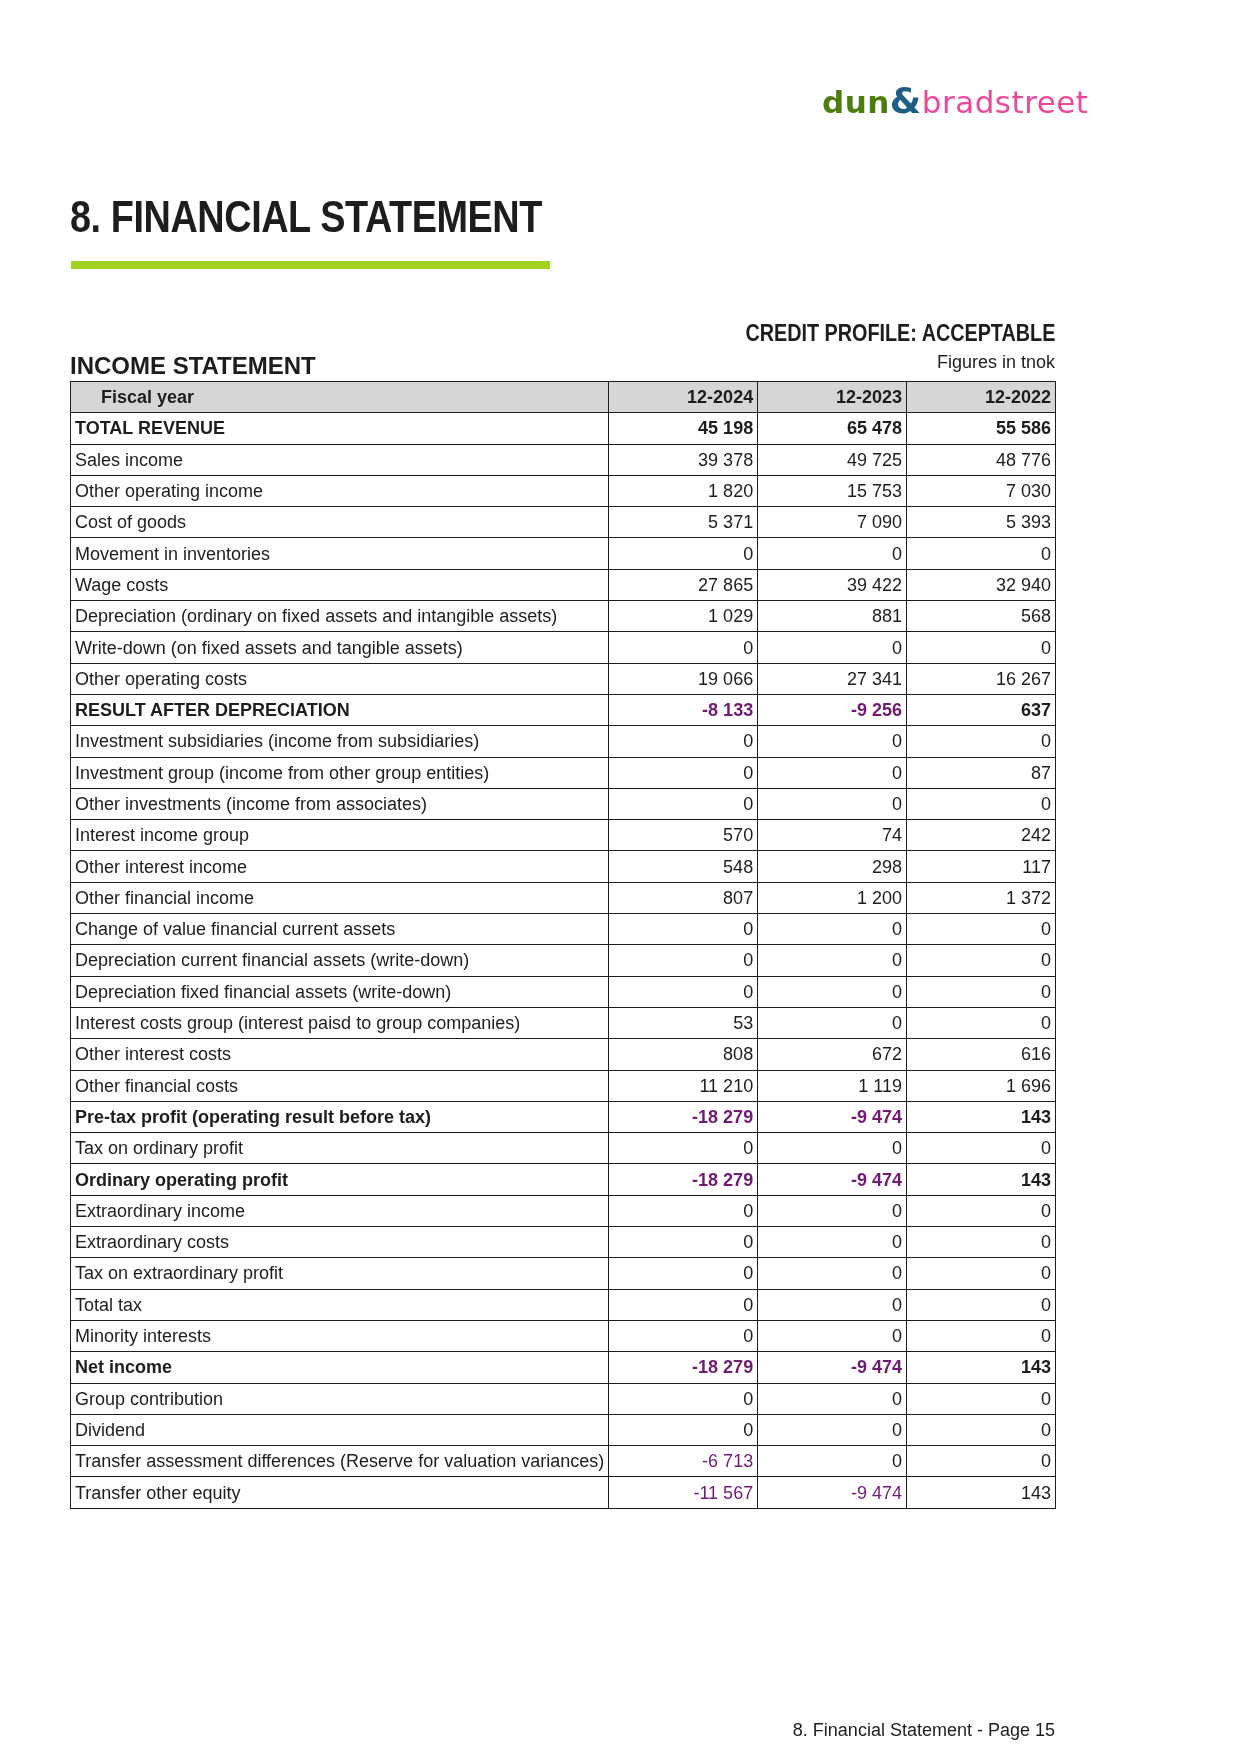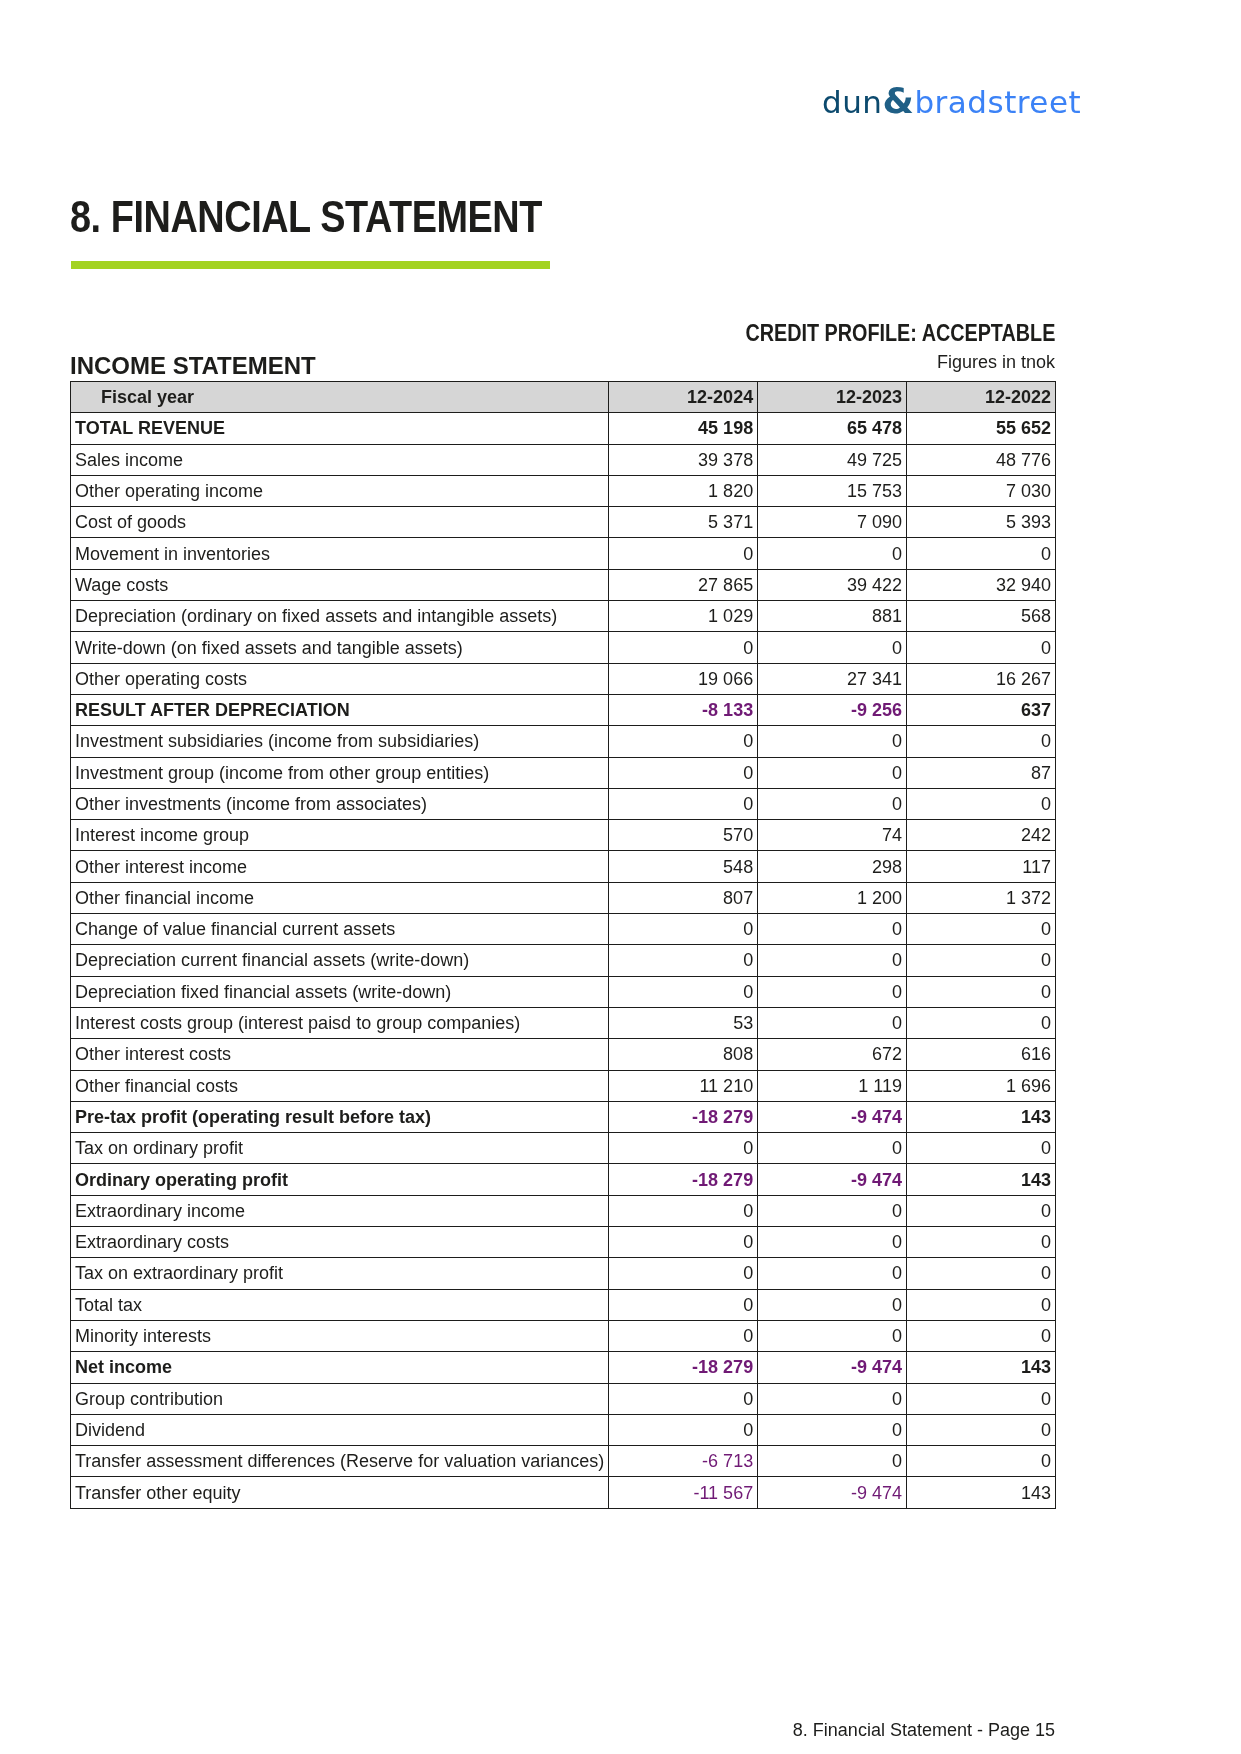--- a/index.html
+++ b/index.html
@@ -1,20 +1,20 @@
 <!DOCTYPE html>
 <html><head>
 <meta charset="utf-8">
 <style>
   html, body { margin:0; padding:0; background:#fff; }
   body { width:1241px; height:1754px; position:relative; font-family:"Liberation Sans", sans-serif; color:#1d1d1b; overflow:hidden; }
   .logo { position:absolute; left:822px; top:80px; font-family:"DejaVu Sans", sans-serif; font-size:31px; letter-spacing:0.5px; }
-  .logo .dun { color:#0c4a6e; }
+  .logo .dun { color:#4d7c0f;font-weight:bold; }
   .logo .amp { color:#1f5f86; font-weight:bold; font-size:36px; }
-  .logo .brad { color:#3b82f6; }
+  .logo .brad { color:#ec4899; }
   .page-title { position:absolute; left:70px; top:192px; font-size:44px; font-weight:bold; letter-spacing:-0.5px; transform:scaleX(0.86); transform-origin:left top; color:#1d1d1b; }
   .title-bar { position:absolute; left:71px; top:261px; width:479px; height:8px; background:#a3d321; }
   .credit { position:absolute; right:186px; top:320px; font-size:23px; font-weight:bold; transform:scaleX(0.86); transform-origin:right top; }
   .section-label { position:absolute; left:70px; top:352px; font-size:24px; font-weight:bold; }
   .figures { position:absolute; right:186px; top:352px; font-size:18px; }
   table { position:absolute; left:70px; top:381px; width:986px; border-collapse:collapse; font-size:18px; }
   td, th { border:1px solid #1d1d1b; height:30.3px; padding:0 4px; line-height:30px; white-space:nowrap; }
   th { background:#d6d6d6; font-weight:bold; text-align:left;padding-left:30px; }
   th.num, td.num { text-align:right; width:143px; }
   td.label { width:517px; }
@@ -43,21 +43,21 @@
       <th class="num">12-2024</th>
       <th class="num">12-2023</th>
       <th class="num">12-2022</th>
     </tr>
   </thead>
   <tbody id="tbody">
       <tr class="bold">
         <td class="label">TOTAL REVENUE</td>
         <td class="num">45 198</td>
         <td class="num">65 478</td>
-        <td class="num">55 652</td>
+        <td class="num">55 586</td>
       </tr>
       <tr>
         <td class="label">Sales income</td>
         <td class="num">39 378</td>
         <td class="num">49 725</td>
         <td class="num">48 776</td>
       </tr>
       <tr>
         <td class="label">Other operating income</td>
         <td class="num">1 820</td>

